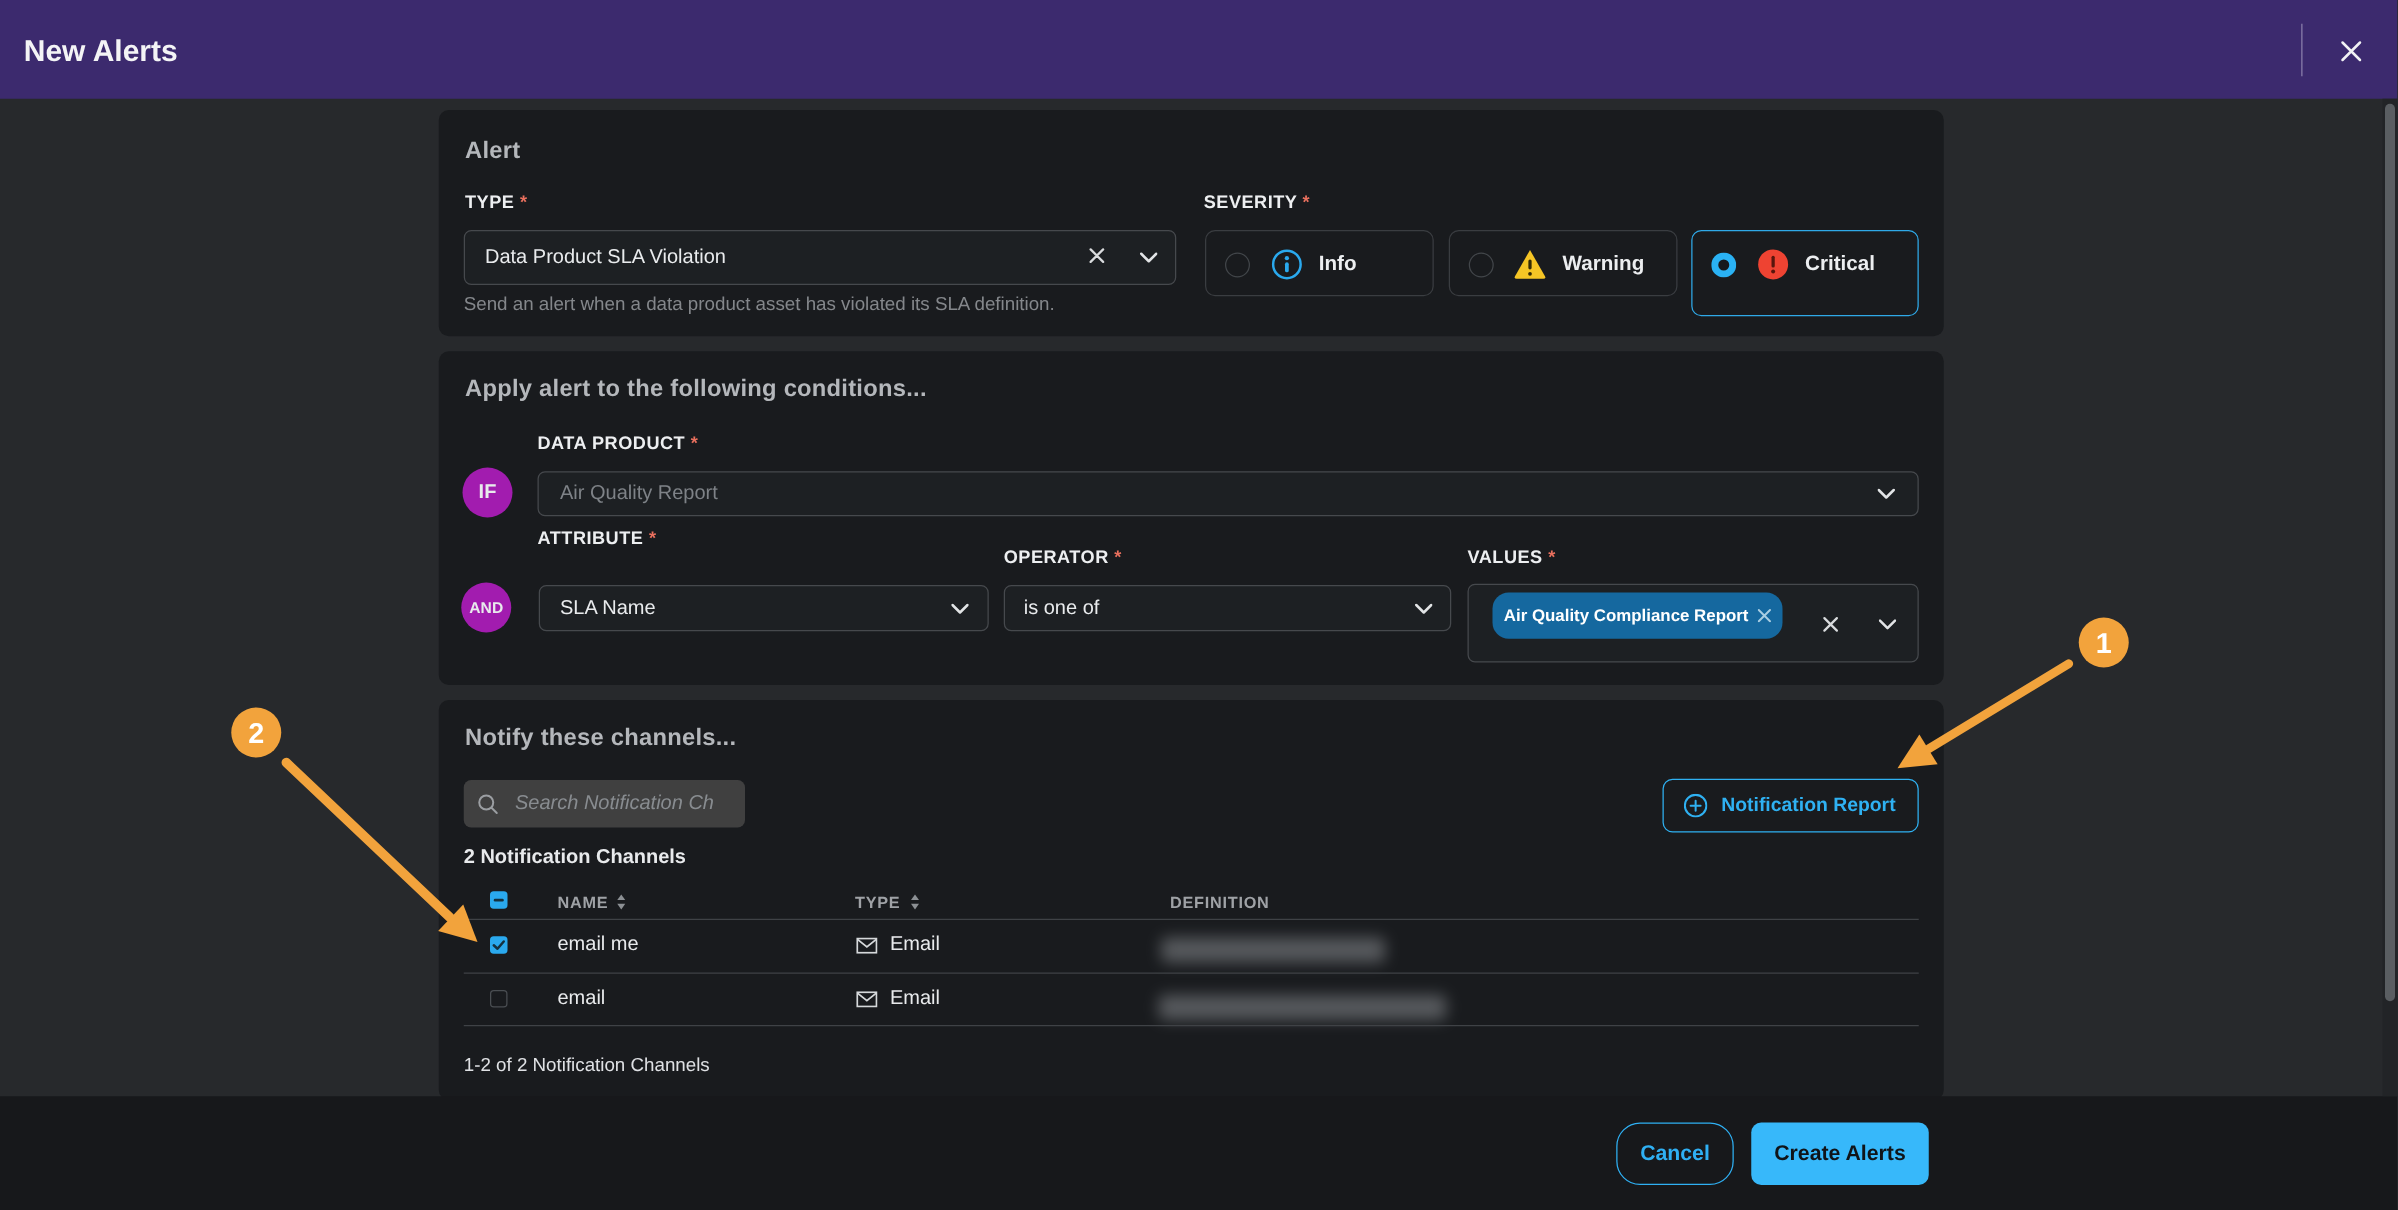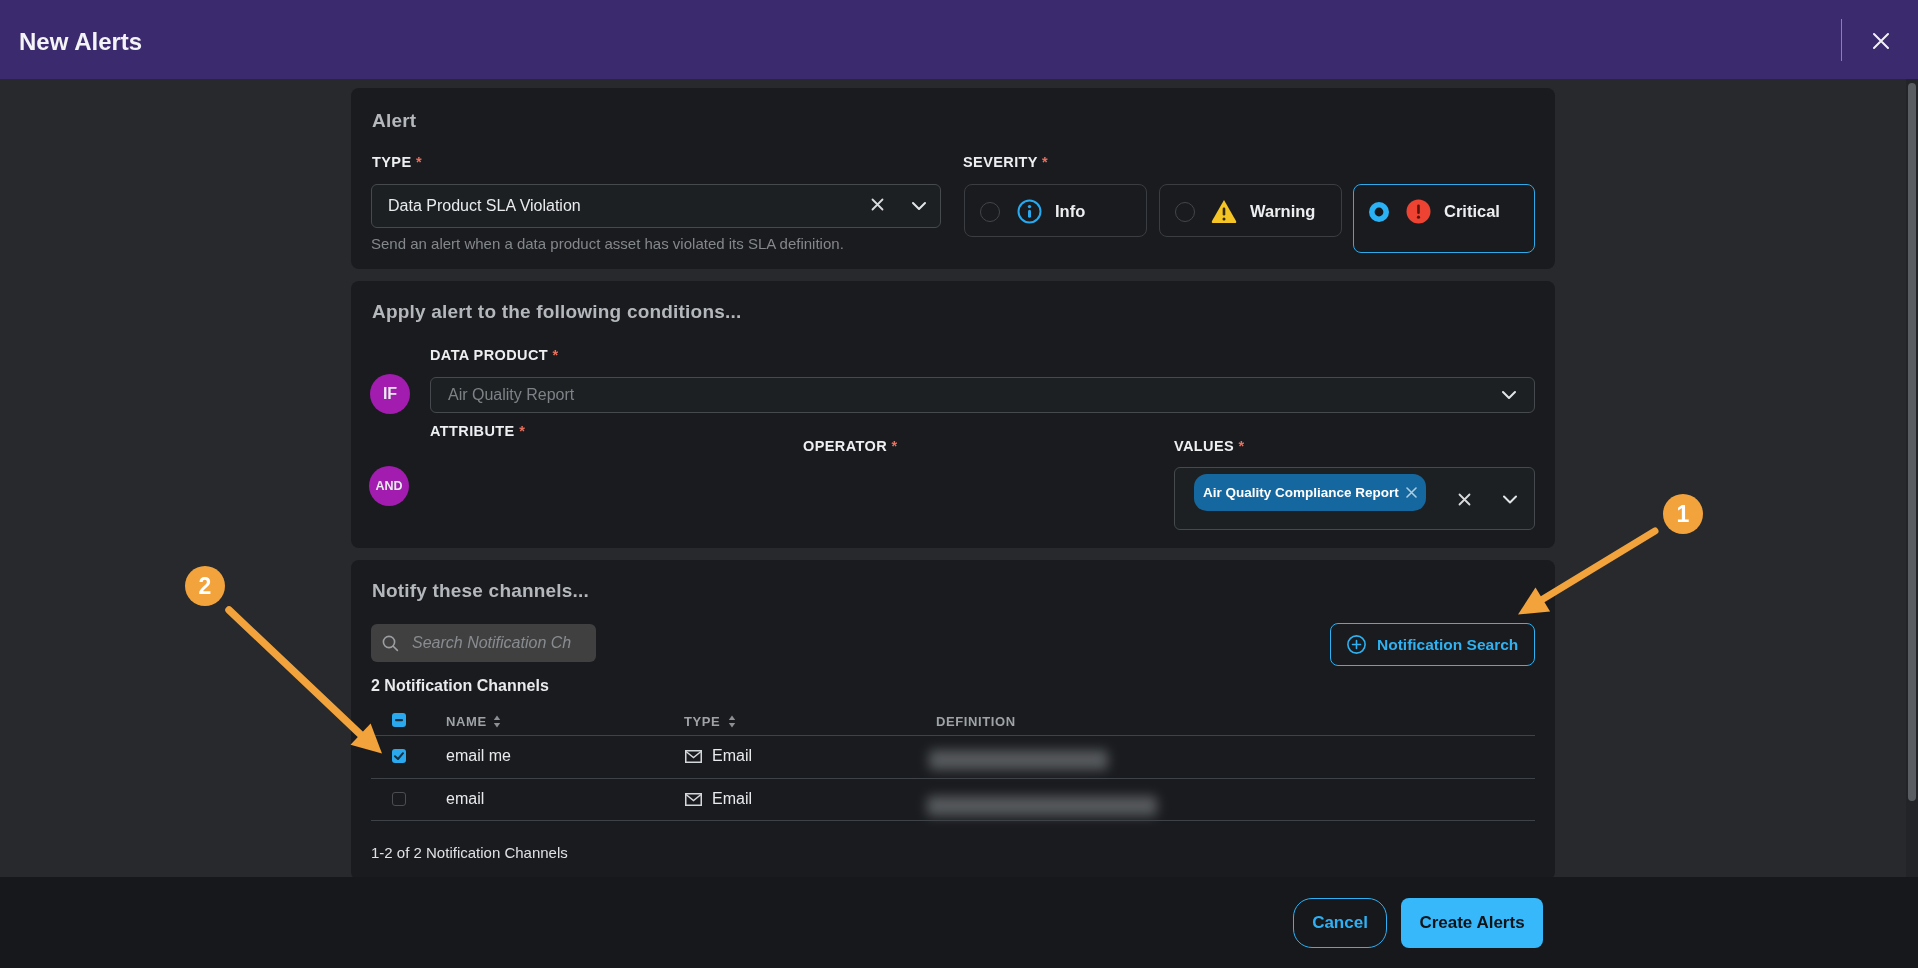--- a/index.html
+++ b/index.html
@@ -82,20 +82,32 @@
     <div class="select" style="left:79px; top:96px; width:1105px; height:36px;">
       <span class="placeholder" style="padding-left:17px;">Air Quality Report</span>
       <svg class="chev" style="left:1071px;" width="14" height="9" viewBox="0 0 14 9">
         <path d="M1 1.5 L7 7.5 L13 1.5" stroke="#e2e4e6" stroke-width="2" fill="none" stroke-linecap="round" stroke-linejoin="round"></path>
       </svg>
     </div>
     <div class="label" style="left:79px; top:142px;">ATTRIBUTE <span class="req">*</span></div>
     <div class="label" style="left:452px; top:157px;">OPERATOR <span class="req">*</span></div>
     <div class="label" style="left:823px; top:157px;">VALUES <span class="req">*</span></div>
     <div class="circbadge" style="left:18px; top:185px; width:40px; height:40px; font-size:12.5px;">AND</div>
+    <div class="select" style="left:80px; top:187px; width:360px; height:37px;">
+      <span class="seltext" style="padding-left:16px;">SLA Name</span>
+      <svg class="chev" style="left:329px;" width="14" height="9" viewBox="0 0 14 9">
+        <path d="M1 1.5 L7 7.5 L13 1.5" stroke="#e2e4e6" stroke-width="2" fill="none" stroke-linecap="round" stroke-linejoin="round"></path>
+      </svg>
+    </div>
+    <div class="select" style="left:452px; top:187px; width:358px; height:37px;">
+      <span class="seltext" style="padding-left:15px;">is one of</span>
+      <svg class="chev" style="left:328px;" width="14" height="9" viewBox="0 0 14 9">
+        <path d="M1 1.5 L7 7.5 L13 1.5" stroke="#e2e4e6" stroke-width="2" fill="none" stroke-linecap="round" stroke-linejoin="round"></path>
+      </svg>
+    </div>
     <div class="select" style="left:823px; top:186px; width:361px; height:63px; align-items:flex-start;">
       <div class="abs" style="left:19px; top:6px; height:37px; background:#15689f; border-radius:13px; display:flex; align-items:center; padding:0 9px;">
         <span style="font-size:13.5px; font-weight:bold; color:#fff;">Air Quality Compliance Report</span>
         <svg style="margin-left:7px;" width="11" height="11" viewBox="0 0 11 11">
           <path d="M1 1 L10 10 M10 1 L1 10" stroke="#a9cde2" stroke-width="1.6" stroke-linecap="round"></path>
         </svg>
       </div>
       <svg class="abs" style="left:283px; top:25px;" width="13" height="13" viewBox="0 0 13 13">
         <path d="M1.5 1.5 L11.5 11.5 M11.5 1.5 L1.5 11.5" stroke="#d9dbdd" stroke-width="1.8" stroke-linecap="round"></path>
       </svg>
@@ -111,21 +123,21 @@
         <circle cx="7" cy="7" r="5.6" stroke="#9b9ea2" stroke-width="1.6" fill="none"></circle>
         <line x1="11.2" y1="11.2" x2="15.4" y2="15.4" stroke="#9b9ea2" stroke-width="1.6" stroke-linecap="round"></line>
       </svg>
       <div class="abs" style="left:41px; top:0; height:38px; display:flex; align-items:center; font-size:16px; color:#888c90;">Search Notification Ch</div>
     </div>
     <div class="abs" style="left:979px; top:63px; width:205px; height:43px; border:1.5px solid #2fb1f2; border-radius:8px; display:flex; align-items:center;">
       <svg style="margin-left:16px;" width="19" height="19" viewBox="0 0 19 19">
         <circle cx="9.5" cy="9.5" r="8.6" stroke="#2fb1f2" stroke-width="1.6" fill="none"></circle>
         <path d="M9.5 5.5 L9.5 13.5 M5.5 9.5 L13.5 9.5" stroke="#2fb1f2" stroke-width="1.6" stroke-linecap="round"></path>
       </svg>
-      <span style="margin-left:11px; font-size:15.5px; font-weight:bold; color:#2fb1f2; white-space:nowrap;">Notification Search</span>
+      <span style="margin-left:11px; font-size:15.5px; font-weight:bold; color:#2fb1f2; white-space:nowrap;">Notification Report</span>
     </div>
     <div class="abs" style="left:20px; top:117px; font-size:16px; font-weight:bold; color:#e8eaec;">2 Notification Channels</div>
 
     <div class="abs cbx cbx-on" style="left:41px; top:153px;">
       <svg width="14" height="14" viewBox="0 0 14 14">
         <rect x="3" y="6" width="8" height="2.2" rx="1" fill="#14313f"></rect>
       </svg>
     </div>
     <div class="abs thead" style="left:95px; top:154px;">NAME</div>
     <svg class="abs sorticon" style="left:142px; top:155px;" width="8" height="13" viewBox="0 0 8 13">

